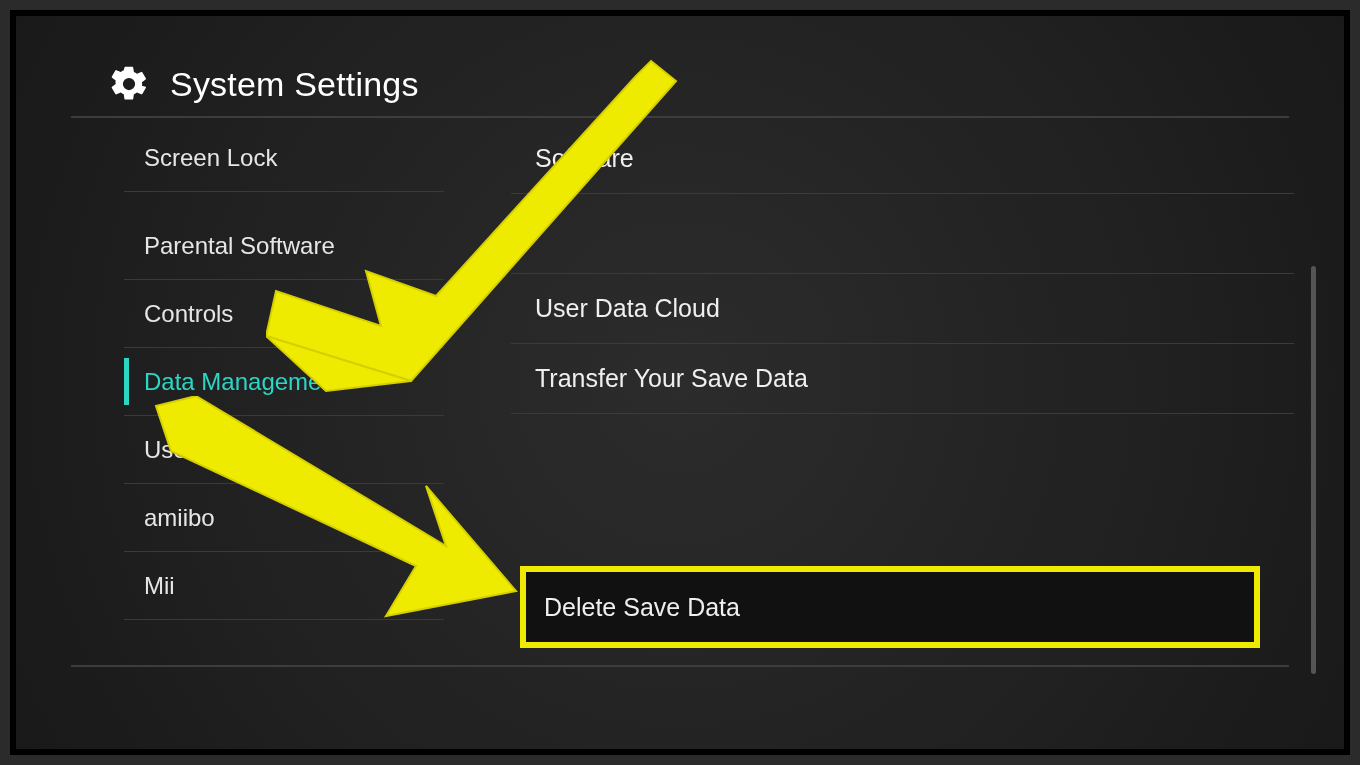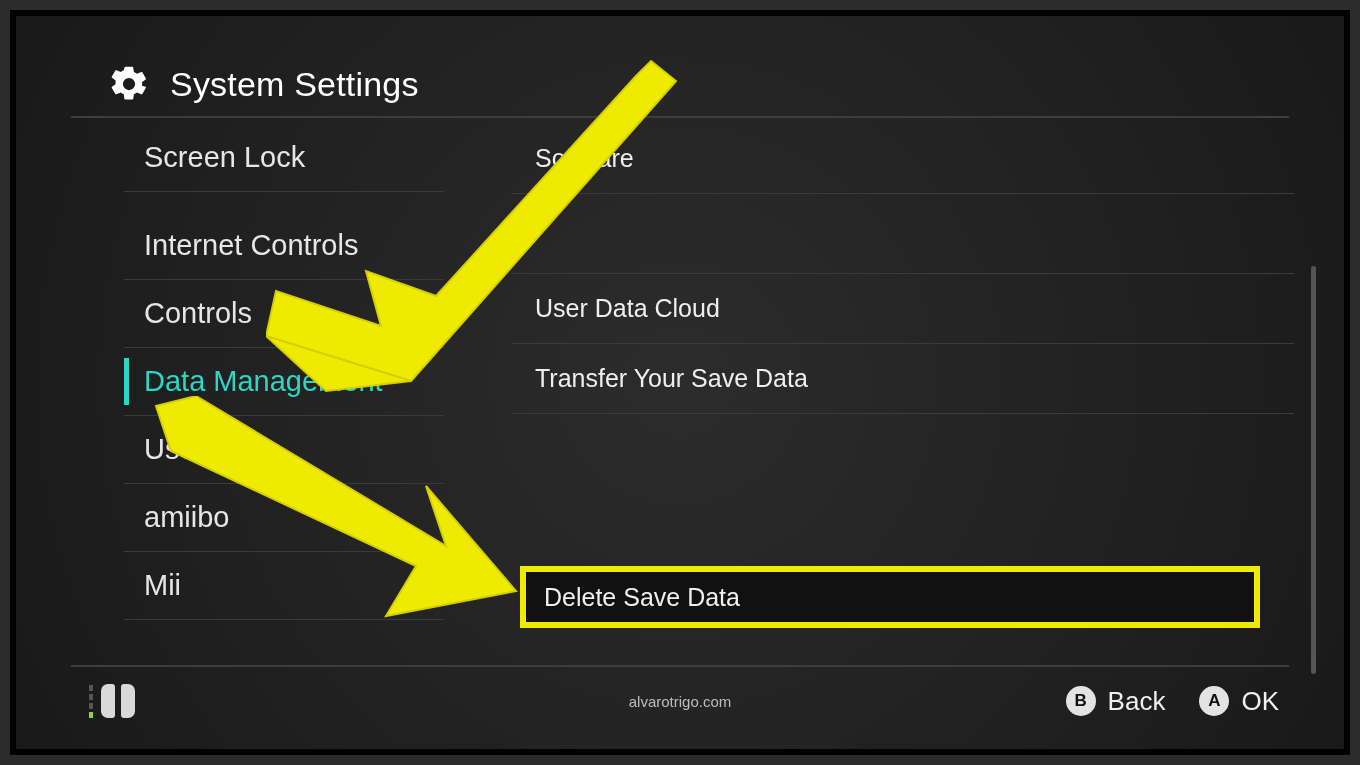--- a/index.html
+++ b/index.html
@@ -8,33 +8,33 @@
   .outer-border{ position:absolute; inset:10px; border:6px solid #000; background:radial-gradient(circle at 50% 50%, #2c2c2c 0%, #212121 60%, #191919 100%); }
 
   
   .header { position:absolute; top:38px; left:92px; display:flex; align-items:center; gap:20px;margin-top:9px; }
   .header .title { font-size:34px; font-weight:400; color:#fff; letter-spacing:.2px; }
   .gear-icon svg { width:42px; height:42px; display:block; }
   .hr-top { position:absolute; top:100px; left:55px; right:55px; height:2px; background:#3d3d3d; }
 
   
   .sidebar { position:absolute; top:108px; left:108px; width:320px; }
-  .side-item { height:68px; display:flex; align-items:center; padding-left:20px; font-size:29px; color:#e6e6e6; border-bottom:1px solid #3a3a3a; cursor:pointer; }
+  .side-item { height:68px; display:flex; align-items:center; padding-left:20px; font-size:24px; color:#e6e6e6; border-bottom:1px solid #3a3a3a; cursor:pointer; }
   .side-item:first-child{ border-top:0 }
   .side-item.spacer{ height:20px; border-bottom:0; }
   .side-item.selected{ color:#2bd6c4; position:relative; font-weight:400; }
   .side-item.selected::before{ content:""; position:absolute; left:0; top:10px; bottom:10px; width:5px; background:#2bd6c4; }
 
   
   .main { position:absolute; top:108px; left:495px; right:50px; }
   .main-row { height:71px; display:flex; align-items:center; padding-left:24px; font-size:25px; color:#efefef; border-top:1px solid #3b3b3b; border-bottom:1px solid #3b3b3b; margin-top:-1px; cursor:pointer; }
   .main-row.first{ border-top:0; }
   .main-spacer{ height:80px; }
 
-  .highlight-box{ position:absolute; left:504px; top:550px; width:740px; height:62px; border:6px solid #efeb00; background:#111; display:flex; align-items:center; padding-left:18px; font-size:25px; color:#efefef; }
+  .highlight-box{ position:absolute; left:504px; top:550px; width:740px; height:82px; border:6px solid #efeb00; background:#111; display:flex; align-items:center; padding-left:18px; font-size:25px; color:#efefef; }
 
   .scrollbar{ position:absolute; right:28px; top:250px; width:5px; height:408px; background:#555; border-radius:3px; }
 
   
   .hr-bottom{ position:absolute; bottom:82px; left:55px; right:55px; height:2px; background:#3d3d3d;}
   .footer{ position:absolute; left:55px; right:55px; bottom:20px; height:56px; display:flex; align-items:center; }
   .joycons{ display:flex; align-items:center; gap:6px; margin-left:18px }
   .joycon{ width:14px; height:34px; background:#d9d9d9; border-radius:6px; position:relative;}
   .joycon.left{ border-radius:7px 3px 3px 7px }
   .joycon.right{ border-radius:3px 7px 7px 3px }
@@ -65,21 +65,21 @@
       <span class="title">System Settings</span>
     </div>
     <div class="hr-top"></div>
 
     <nav class="sidebar">
       <div class="side-item">
           <span>Screen Lock</span>
         </div>
       <div class="side-item spacer"></div>
       <div class="side-item">
-          <span>Internet Controls</span>
+          <span>Parental Software</span>
         </div>
       <div class="side-item">
           <span>Controls</span>
         </div>
       <div class="side-item selected">
           <span>Data Management</span>
         </div>
       <div class="side-item">
           <span>User</span>
         </div>
@@ -104,43 +104,20 @@
         </div>
     </section>
 
     <div class="highlight-box">
       <span>Delete Save Data</span>
     </div>
 
     <div class="scrollbar"></div>
 
     <div class="hr-bottom"></div>
-    <div class="footer">
-      <div class="joycons">
-        <div class="batt">
-            <span></span>
-            <span></span>
-            <span></span>
-            <span class="on"></span>
-          </div>
-        <div class="joycon left"></div>
-        <div class="joycon right"></div>
-      </div>
-      <span class="watermark">alvarotrigo.com</span>
-      <div class="footer-right">
-        <div class="hint">
-          <span class="circle-btn">B</span>
-          <span>Back</span>
-        </div>
-        <div class="hint">
-          <span class="circle-btn">A</span>
-          <span>OK</span>
-        </div>
-      </div>
-    </div>
 
     <div class="arrow" style="left:250px; top:30px;">
       <svg width="420" height="360" viewBox="0 0 420 360">
         <g fill="#efeb00" stroke="#d6cf00" stroke-width="2">
           <polygon points="385,15 410,35 145,335 0,290 10,245 115,280 100,225 170,250 370,30"></polygon>
           <polygon points="0,290 145,335 60,345"></polygon>
         </g>
       </svg>
     </div>
     <div class="arrow" style="left:120px; top:380px;">

